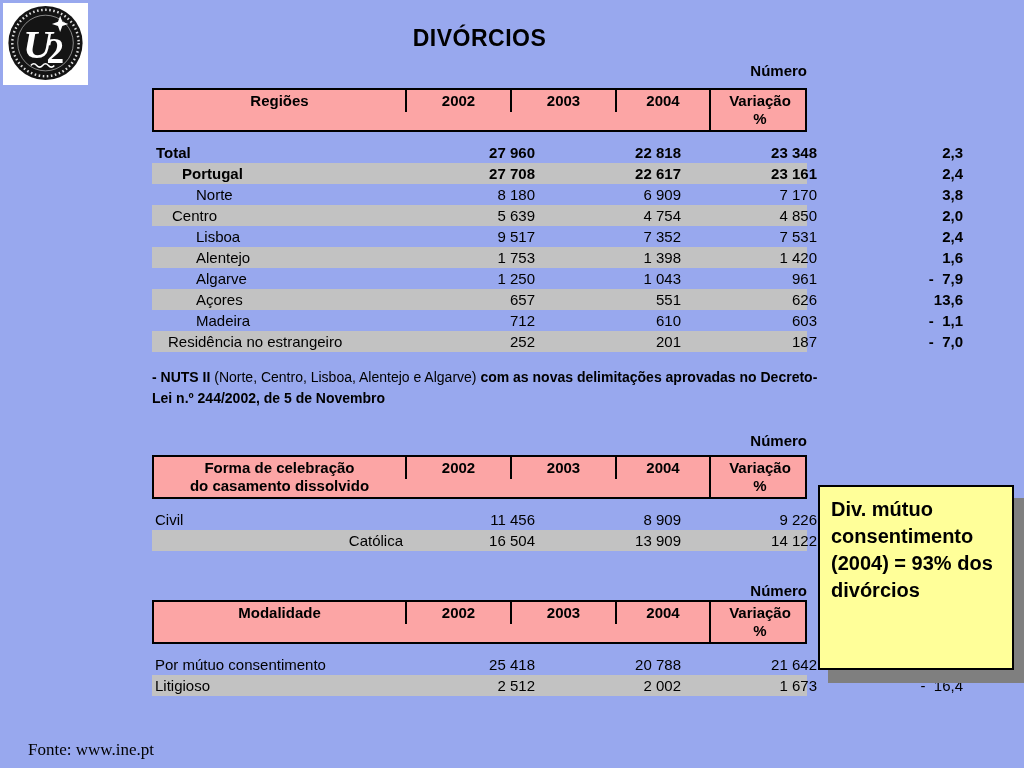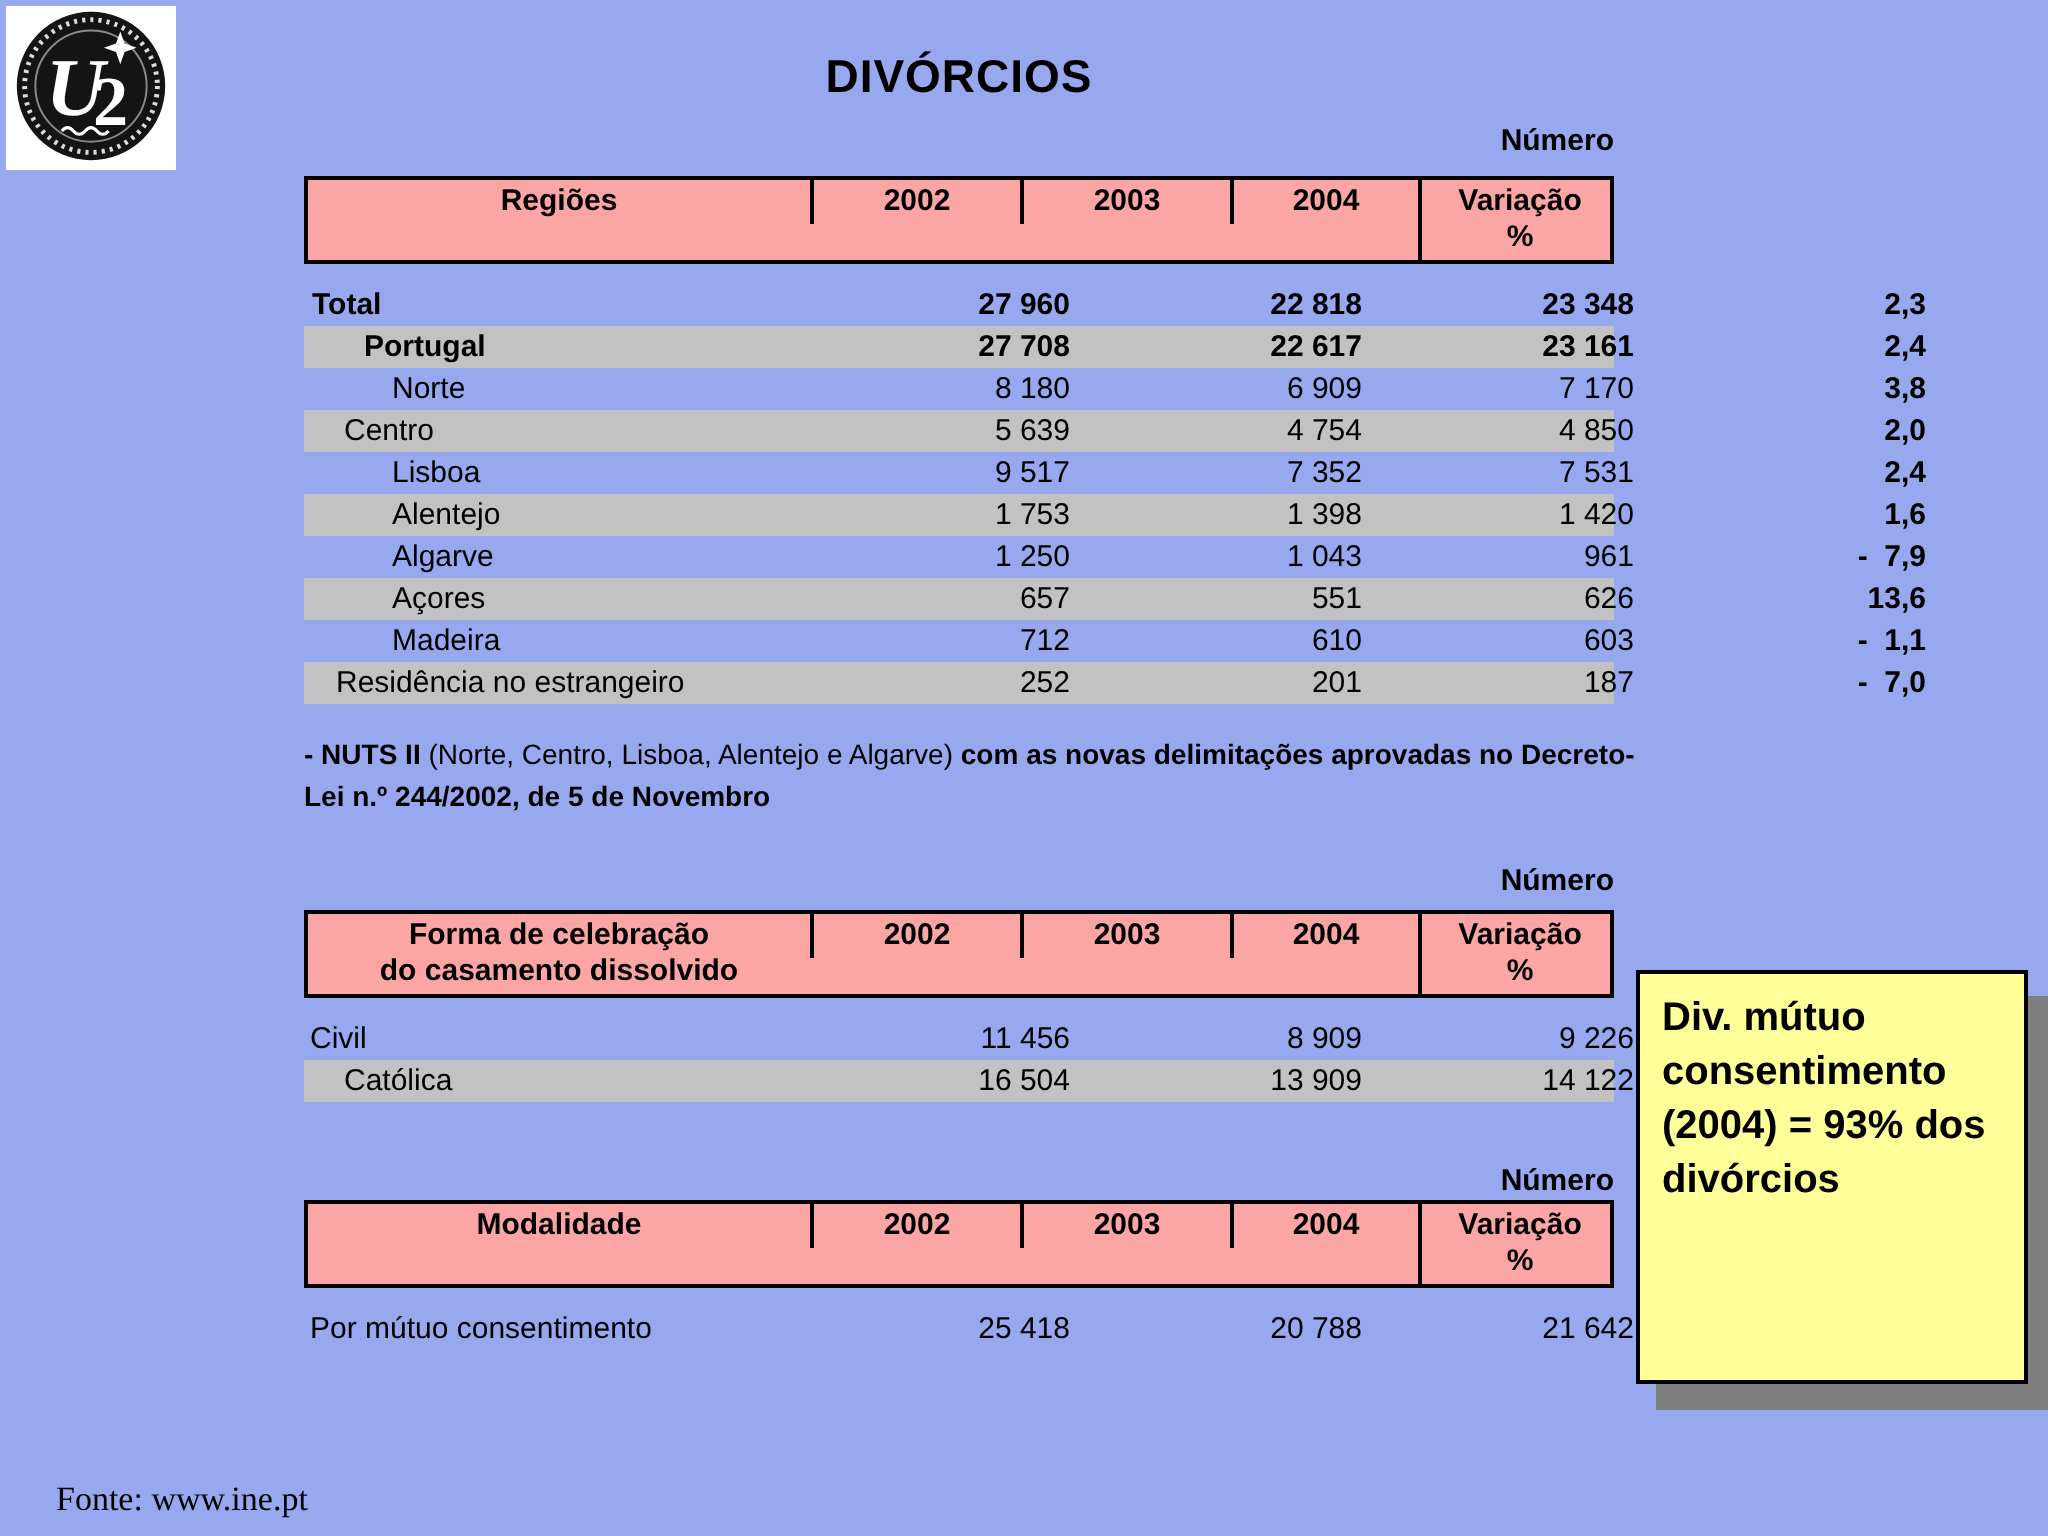--- a/index.html
+++ b/index.html
@@ -56,21 +56,21 @@
   .td.c3{padding-right:13px}
   .td.c4{padding-right:8px}
   
   .note{
     position:absolute;left:152px;top:367px;width:700px;
     font-size:14px;line-height:21px;white-space:pre-line;
   }
   .note .b{font-weight:bold}
   
   .callout{
-    position:absolute;left:818px;top:485px;width:196px;height:207px;
+    position:absolute;left:818px;top:485px;width:196px;height:185px;
     background:#FFFF99;border:2px solid #000;box-sizing:border-box;
     box-shadow:10px 13px 0 #7F7F7F;
     padding:9px 11px;font-size:20px;font-weight:bold;line-height:27px;
     white-space:pre-line;
   }
   
   .footer{
     position:absolute;left:28px;top:740px;
     font-family:"Liberation Serif", serif;font-size:17px;
   }
@@ -194,21 +194,21 @@
       </div>
       <div class="tgap"></div>
       <div class="trow">
         <div class="td c0" style="padding-left: 3px;">Civil</div>
         <div class="td num c1">11 456</div>
         <div class="td num c2">8 909</div>
         <div class="td num c3">9 226</div>
         <div class="td num c4">3,6</div>
       </div>
       <div class="trow shaded">
-        <div class="td c0" style="padding-left: 20px;">Católica</div>
+        <div class="td c0" style="padding-left: 20px; text-align: right;">Católica</div>
         <div class="td num c1">16 504</div>
         <div class="td num c2">13 909</div>
         <div class="td num c3">14 122</div>
         <div class="td num c4">1,5</div>
       </div>
     </div>
 
   <div class="numlabel num3">Número</div>
   <div class="tbl t3">
       <div class="thead">
@@ -220,20 +220,27 @@
 %</div>
       </div>
       <div class="tgap"></div>
       <div class="trow">
         <div class="td c0" style="padding-left: 3px;">Por mútuo consentimento</div>
         <div class="td num c1">25 418</div>
         <div class="td num c2">20 788</div>
         <div class="td num c3">21 642</div>
         <div class="td num c4">4,1</div>
       </div>
+      <div class="trow shaded">
+        <div class="td c0" style="padding-left: 3px;">Litigioso</div>
+        <div class="td num c1">2 512</div>
+        <div class="td num c2">2 002</div>
+        <div class="td num c3">1 673</div>
+        <div class="td num c4">-  16,4</div>
+      </div>
     </div>
 
   <div class="callout">Div. mútuo
 consentimento
 (2004) = 93% dos
 divórcios</div>
 
   <div class="footer">Fonte: www.ine.pt</div>
 
 </div>

